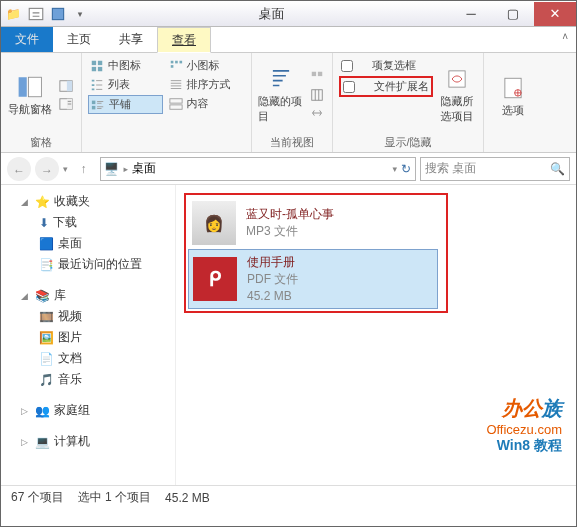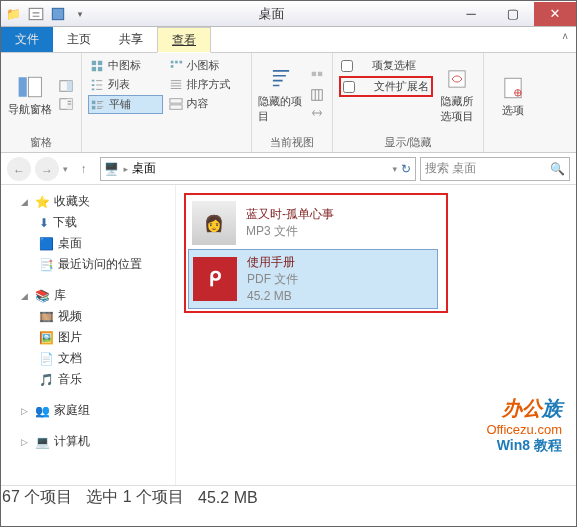--- a/index.html
+++ b/index.html
@@ -39,21 +39,21 @@
 .tnode.child { padding-left: 38px; }
 .tnode .arrow { color: #888; font-size: 9px; width: 10px; }
 .files { flex: 1; padding: 8px; position: relative; }
 .filerow { display: flex; align-items: center; gap: 10px; padding: 4px; width: 250px; }
 .filerow.sel { background: #cde6f7; border: 1px solid #7da2ce; }
 .filerow .thumb { width: 44px; height: 44px; background: #ddd; display: flex; align-items: center; justify-content: center; }
 .filerow .meta { font-size: 12px; line-height: 1.4; }
 .filerow .meta .name { color: #7f1d1d; }
 .filerow .meta .sub { color: #888; }
 .fileswrap { border: 2px solid #d22; padding: 2px; width: 264px; }
-.statusbar { height: 24px; border-top: 1px solid #ddd; display: flex; align-items: center; gap: 14px; padding: 0 1px; font-size: 16px; color: #444; }
+.statusbar { height: 24px; border-top: 1px solid #ddd; display: flex; align-items: center; gap: 14px; padding: 0 10px; font-size: 12px; color: #444; }
 .watermark { position: absolute; bottom: 30px; right: 14px; text-align: right; font-size: 12px; pointer-events: none; }
 .watermark .brand { font-size: 20px; font-weight: bold; font-style: italic; }
 .watermark .brand .o { color: #e55a00; }
 .watermark .brand .b { color: #1e7bb8; }
 .watermark .url { color: #e55a00; font-size: 13px; }
 .watermark .tut { color: #1e7bb8; font-weight: bold; font-size: 14px; }
 </style>
 </head>
 <body>
 

